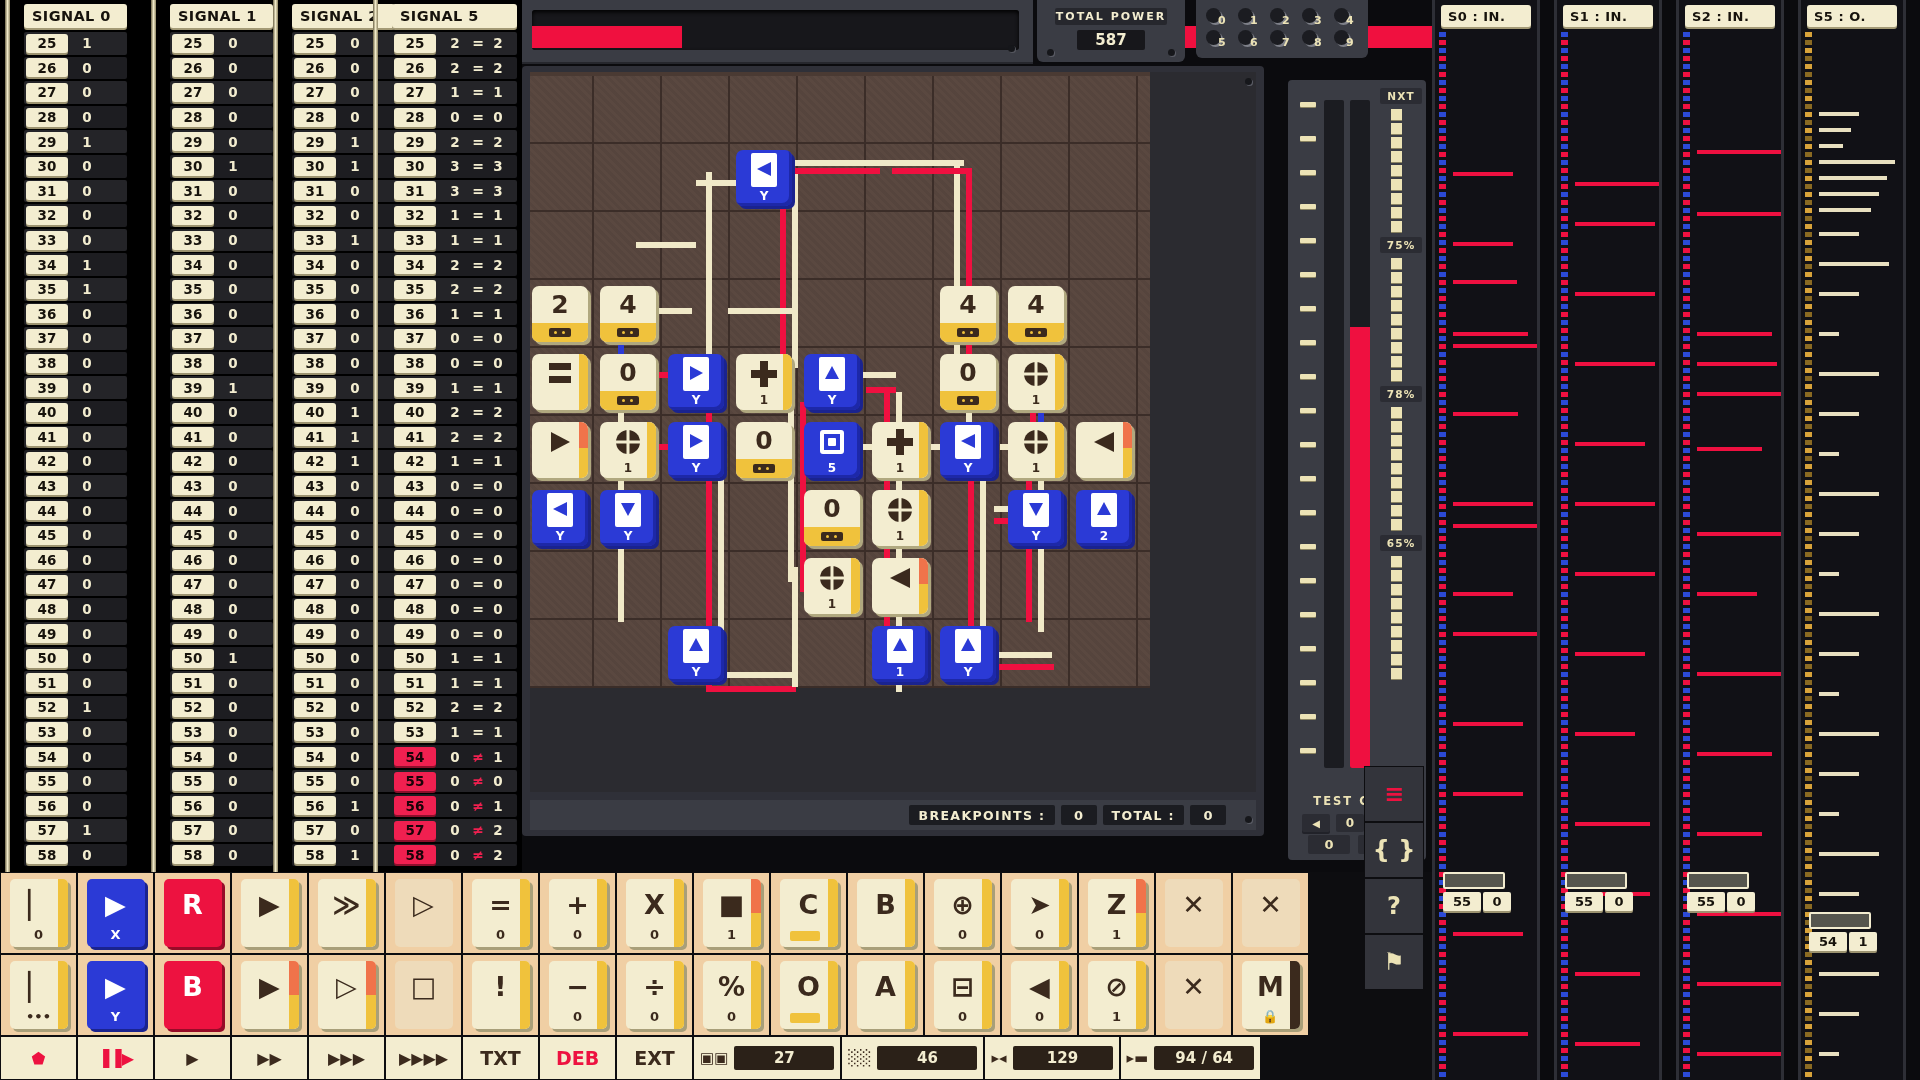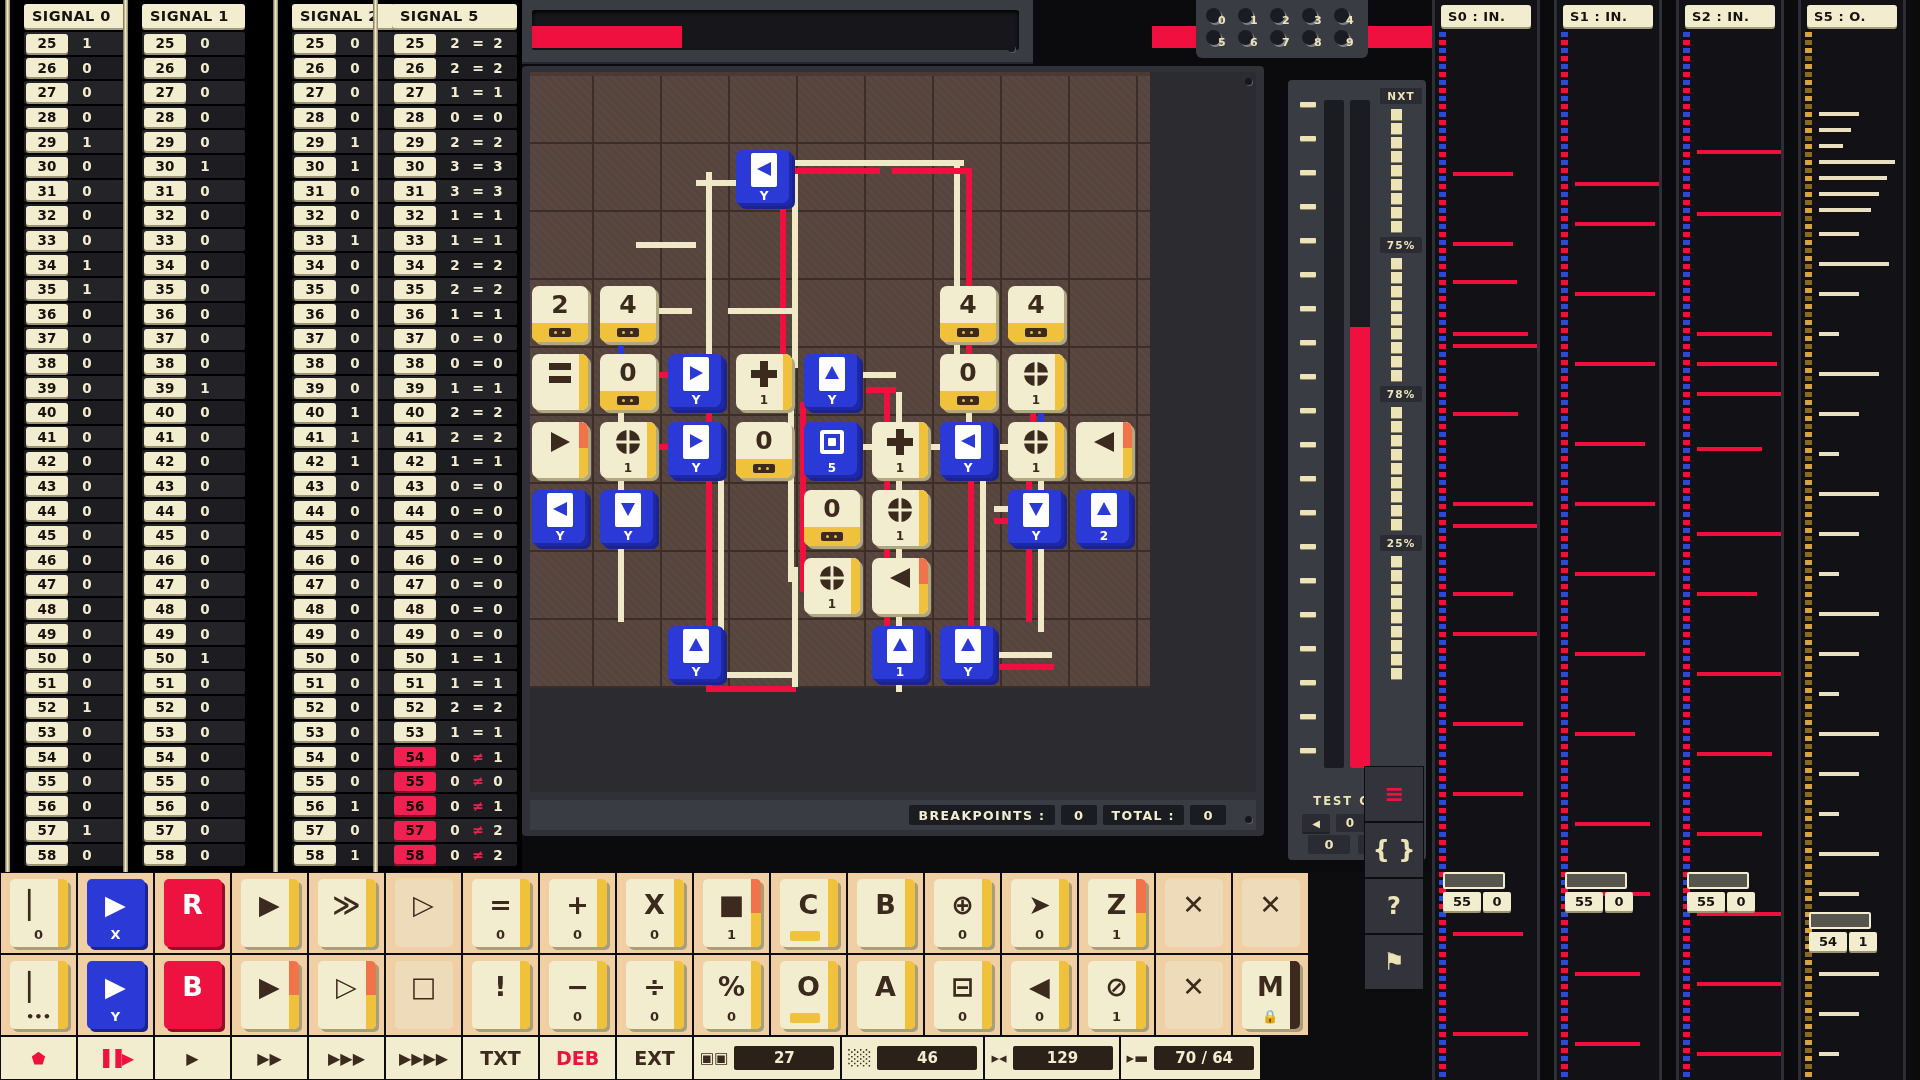--- a/index.html
+++ b/index.html
@@ -357,21 +357,21 @@
             <div class="sig-idx">57</div>
             <div class="sig-val">1</div>
           </div>
           <div class="sig-row">
             <div class="rowbg"></div>
             <div class="sig-idx">58</div>
             <div class="sig-val">0</div>
           </div>
         </div>
       </div>
-      <div class="sig-col" style="left: 132px; width: 118px;">
+      <div class="sig-col" style="left: 160px; width: 118px;">
         <div class="sep"></div>
         <div class="sig-head">SIGNAL 1</div>
         <div class="sig-rows">
           <div class="sig-row">
             <div class="rowbg"></div>
             <div class="sig-idx">25</div>
             <div class="sig-val">0</div>
           </div>
           <div class="sig-row">
             <div class="rowbg"></div>
@@ -963,20 +963,26 @@
     </div>
 
   <div class="topbar-wrap">
     <div class="topbar-inner" id="progTrack">
         <div class="tb-seg" style="left: 0px; width: 150px;"></div>
         <div class="tb-seg" style="left: 620px; width: 345px;"></div>
       </div>
     <div class="tb-knob" style="right:18px;bottom:10px;"></div>
   </div>
 
+  <div class="power-panel">
+    <div class="power-label">TOTAL POWER</div>
+    <div class="power-value">587</div>
+    <div class="screw" style="left:10px;bottom:6px;"></div>
+    <div class="screw" style="right:10px;bottom:6px;"></div>
+  </div>
 
   <div class="keypad" id="keypad">
       <div class="kp-row">
         <div class="kp-key">
           <div class="kp-dot"></div>
           <div class="kp-num">0</div>
         </div>
         <div class="kp-key">
           <div class="kp-dot"></div>
           <div class="kp-num">1</div>
@@ -1568,21 +1574,21 @@
           <i></i>
           <i></i>
           <i></i>
           <i></i>
           <i></i>
           <i></i>
           <i></i>
           <i></i>
           <i></i>
         </div>
-      <div class="nxt-lab">25%</div>
+      <div class="nxt-lab">65%</div>
       <div class="leds" id="led3">
           <i></i>
           <i></i>
           <i></i>
           <i></i>
           <i></i>
           <i></i>
           <i></i>
           <i></i>
           <i></i>
@@ -2521,21 +2527,21 @@
           <div class="tile3 wide">
             <span style="font-size: 15px;">░░</span>
             <span class="disp">46</span>
           </div>
           <div class="tile3 wide">
             <span style="font-size: 15px;">▸◂</span>
             <span class="disp">129</span>
           </div>
           <div class="tile3 wide">
             <span style="font-size: 15px;">▸▬</span>
-            <span class="disp">70 / 64</span>
+            <span class="disp">94 / 64</span>
           </div>
         </div>
     </div>
     <div class="sidebtns" id="sidebtns">
         <div class="sidebtn" style="color: rgb(237, 18, 64);">≡</div>
         <div class="sidebtn" style="color: rgb(236, 227, 182);">{ }</div>
         <div class="sidebtn" style="color: rgb(236, 227, 182);">?</div>
         <div class="sidebtn" style="color: rgb(236, 227, 182);">⚑</div>
       </div>
   </div>

